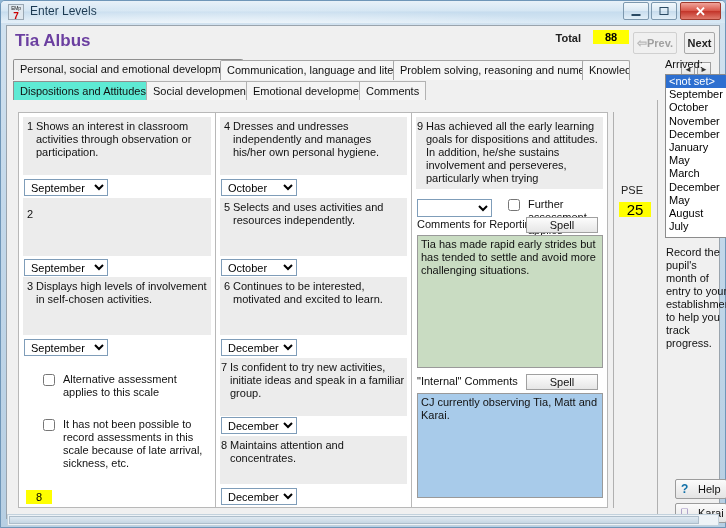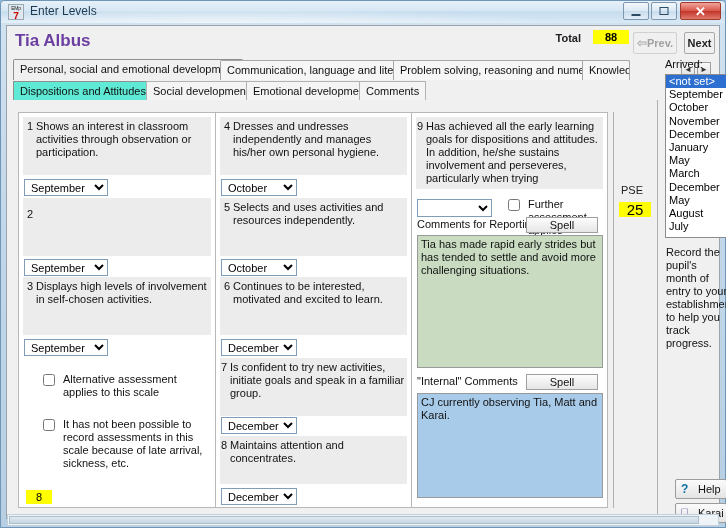--- a/index.html
+++ b/index.html
@@ -326,21 +326,21 @@
           <span class="qtext">Continues to be interested, motivated and excited to learn.</span>
         </div>
         <select class="month" style="left:5px; top:226px; width:76px;">
           <option>December</option>
         </select>
       </div>
 
       <div class="qitem">
         <div class="qbox" style="top:245px; height:58px;">
           <span class="qnum" style="left:1px; top:3px;">7</span>
-          <span class="qtext" style="padding-left:8px;">Is confident to try new activities, initiate goals and speak in a familiar group.</span>
+          <span class="qtext" style="padding-left:8px;">Is confident to try new activities, initiate ideas and speak in a familiar group.</span>
         </div>
         <select class="month" style="left:5px; top:304px; width:76px;">
           <option>December</option>
         </select>
       </div>
 
       <div class="qitem">
         <div class="qbox" style="top:323px; height:48px;">
           <span class="qnum" style="left:1px; top:3px;">8</span>
           <span class="qtext" style="padding-left:8px;">Maintains attention and concentrates.</span>

